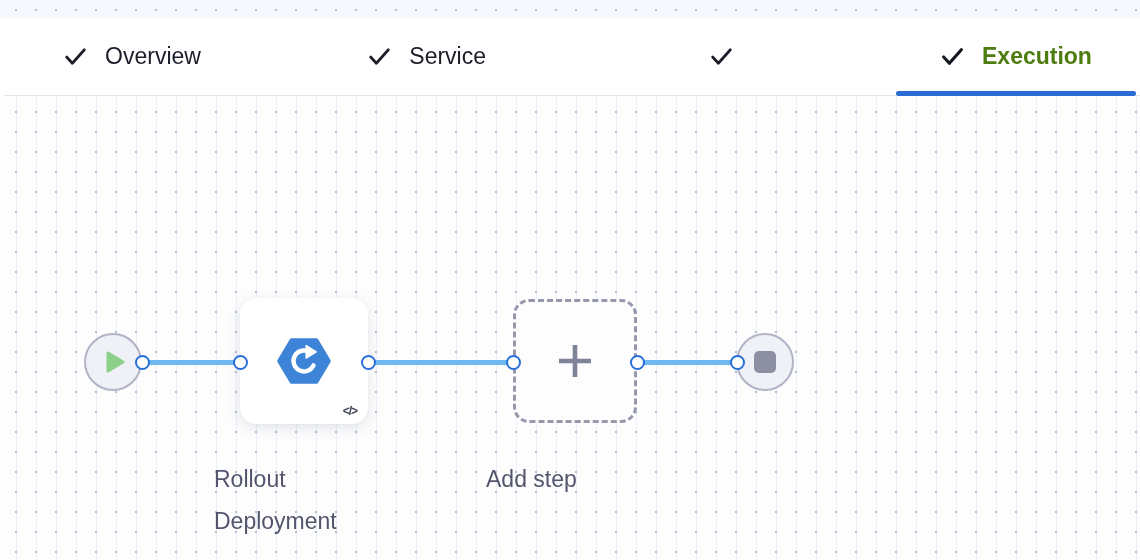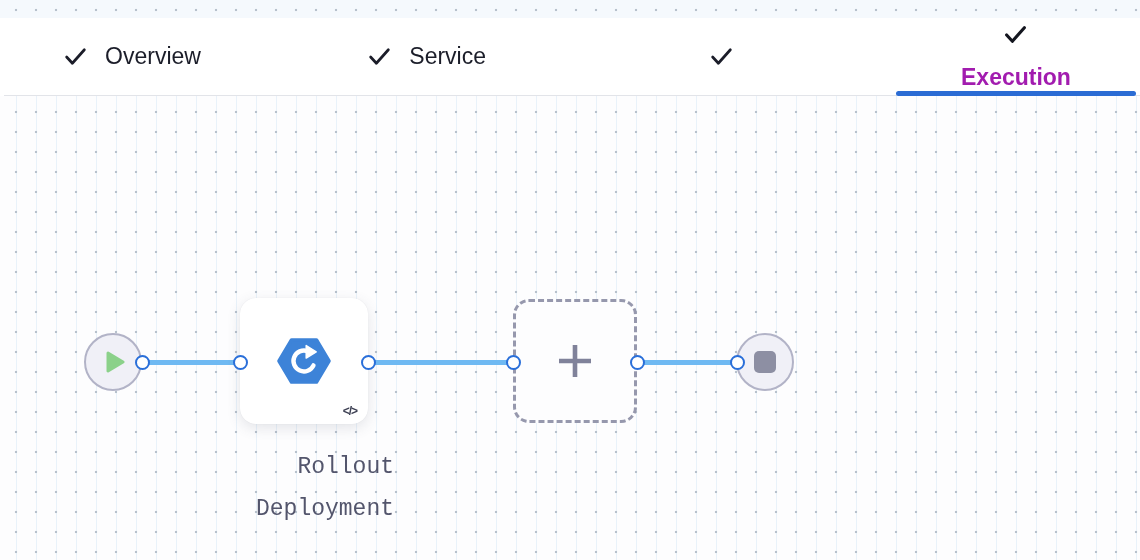--- a/index.html
+++ b/index.html
@@ -35,21 +35,21 @@
     padding: 0 8px; box-sizing: border-box;
     z-index: 5;
   }
   .tab {
     width: 240px; height: 100%;
     display: flex; align-items: center; justify-content: center;
     gap: 17px;
     font-size: 23px; font-weight: 500; color: #1b1d29;
     position: relative; cursor: pointer;
   }
-  .tab.active { font-weight: 700; color: #a21caf; flex-direction: column; }
+  .tab.active { font-weight: 700; color: #4d7c0f; }
   .tab .check { width: 25px; height: 25px; flex: 0 0 auto; }
   .tab-underline {
     position: absolute; left: 0; right: 0; bottom: -1px; height: 5px;
     background: #2b6cd4; border-radius: 3px;
   }
   
   .canvas {
     position: absolute; left: 0; top: 96px; width: 1140px; height: 464px;
   }
   .edge {
@@ -83,22 +83,22 @@
   }
   .add-step-box {
     position: absolute; left: 513px; top: 203px; width: 124px; height: 124px;
     border: 3px dashed #9698ad; border-radius: 16px;
     background: #fdfdfe;
     box-sizing: border-box;
     display: flex; align-items: center; justify-content: center;
     z-index: 2; cursor: pointer;
   }
   .node-label {
-    position: absolute; top: 350px; width: 180px;
-    text-align: right; font-size: 23px; line-height: 42px; color: #53556c; font-family: Liberation Mono, monospace;
+    position: absolute; top: 362px; width: 180px;
+    text-align: left; font-size: 23px; line-height: 42px; color: #53556c;
   }
   .label-rollout { left: 214px; }
   .label-addstep { left: 486px; }
 </style>
 </head>
 <body>
 
 <div class="top-strip"></div>
 
 <div class="tabbar">
@@ -160,14 +160,15 @@
   </div>
 
   <div class="port" style="left:135px;"></div>
   <div class="port" style="left:233px;"></div>
   <div class="port" style="left:361px;"></div>
   <div class="port" style="left:506px;"></div>
   <div class="port" style="left:630px;"></div>
   <div class="port" style="left:730px;"></div>
 
   <div class="node-label label-rollout">Rollout Deployment</div>
+  <div class="node-label label-addstep">Add step</div>
 
 </div>
 
 </body></html>

